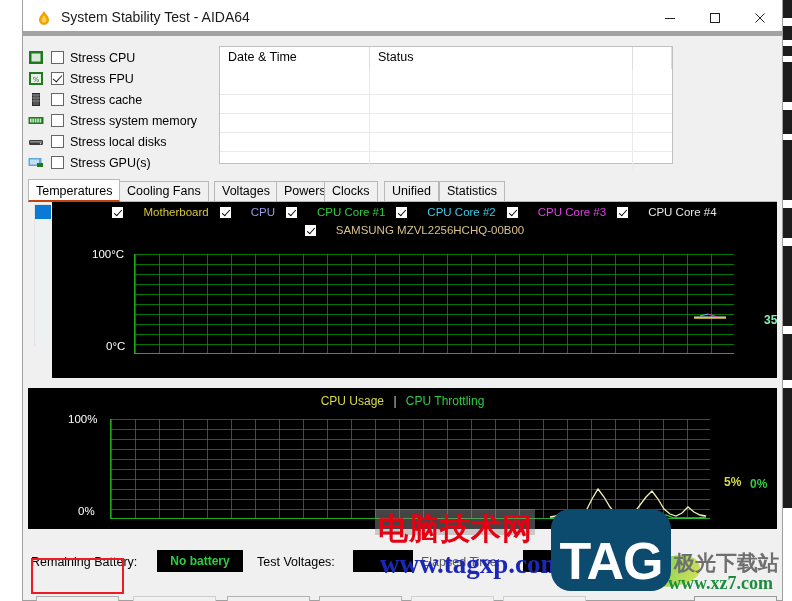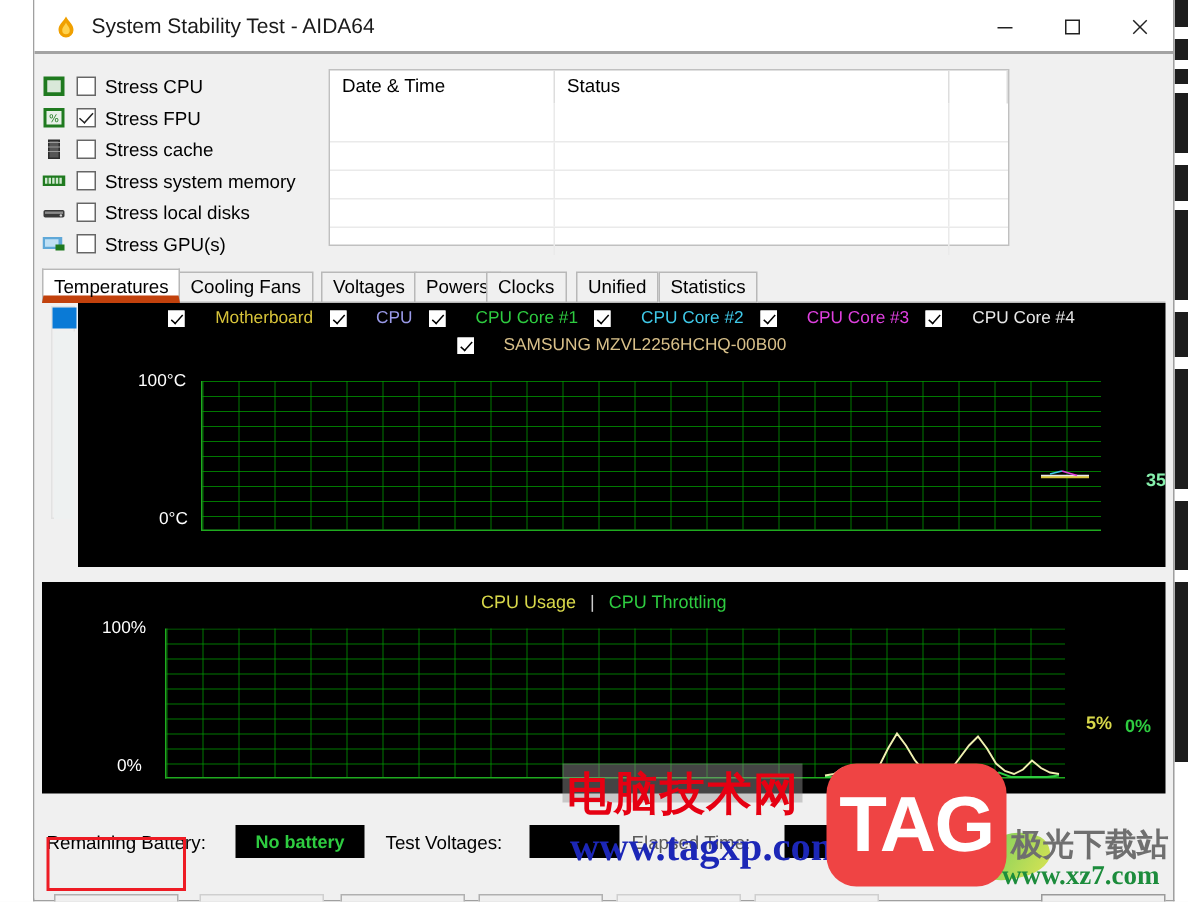--- a/index.html
+++ b/index.html
@@ -35,21 +35,21 @@
   
   .window {
     position: absolute; left: 22px; top: 0; width: 761px; height: 601px;
     background: #f0f0f0;
     border: 1px solid #a0a0a0;
     border-top: none;
   }
   
   .titlebar {
     position: relative; height: 36px; background: #ffffff;
-    border-bottom: 2px solid #a3a3a3;
+    border-bottom: 5px solid #a3a3a3;
   }
   .title-ico {
     position: absolute; left: 12px; top: 10px; width: 18px; height: 18px;
   }
   .title-text {
     position: absolute; left: 38px; top: 9px;
     font-size: 14px; color: #1a1a1a;
     font-family: "Liberation Sans", sans-serif;
     white-space: nowrap;
   }
@@ -111,21 +111,21 @@
   }
   .tab {
     position: absolute; top: 0; height: 21px;
     font-size: 12.5px; color: #000;
     padding: 2px 7px 0 7px;
     background: #f0f0f0;
     border: 1px solid #b8b8b8;
     white-space: nowrap;
   }
   .tab.active {
-    background: #ffffff; border-bottom: 5px solid #c2410c; z-index: 3;
+    background: #ffffff; border-bottom: 2px solid #c2410c; z-index: 3;
     top: -2px; height: 23px; padding-top: 4px;
   }
 
   
   .chartwrap {
     position: absolute; left: 5px; top: 166px; width: 749px; height: 341px;
     background: #f0f0f0;
   }
   .scrollbar {
     position: absolute; left: 6px; top: 2px; width: 16px; height: 142px;
@@ -206,22 +206,22 @@
     font-family: "DejaVu Sans", sans-serif;
     letter-spacing: 1px;
   }
   .wm-tagxp {
     left: 380px; top: 549px;
     font-size: 27px; font-weight: bold; color: #1c27b7;
     font-family: "Liberation Serif", serif;
   }
   .wm-taglogo {
     left: 551px; top: 509px; width: 120px; height: 82px;
-    background: #ef4444; border-radius: 20px;
-    display: flex; align-items: center; justify-content: center;
+    background: #0c4a6e; border-radius: 20px;
+    display: flex; align-items: flex-end; justify-content: center;
   }
   .wm-taglogo span {
     font-size: 52px; font-weight: bold; color: #ffffff;
     font-family: "Liberation Sans", sans-serif; letter-spacing: -1px;
   }
   .wm-jg {
     left: 674px; top: 549px;
     font-size: 21px; font-weight: bold; color: #6f6f6f;
     font-family: "DejaVu Sans", sans-serif;
   }

